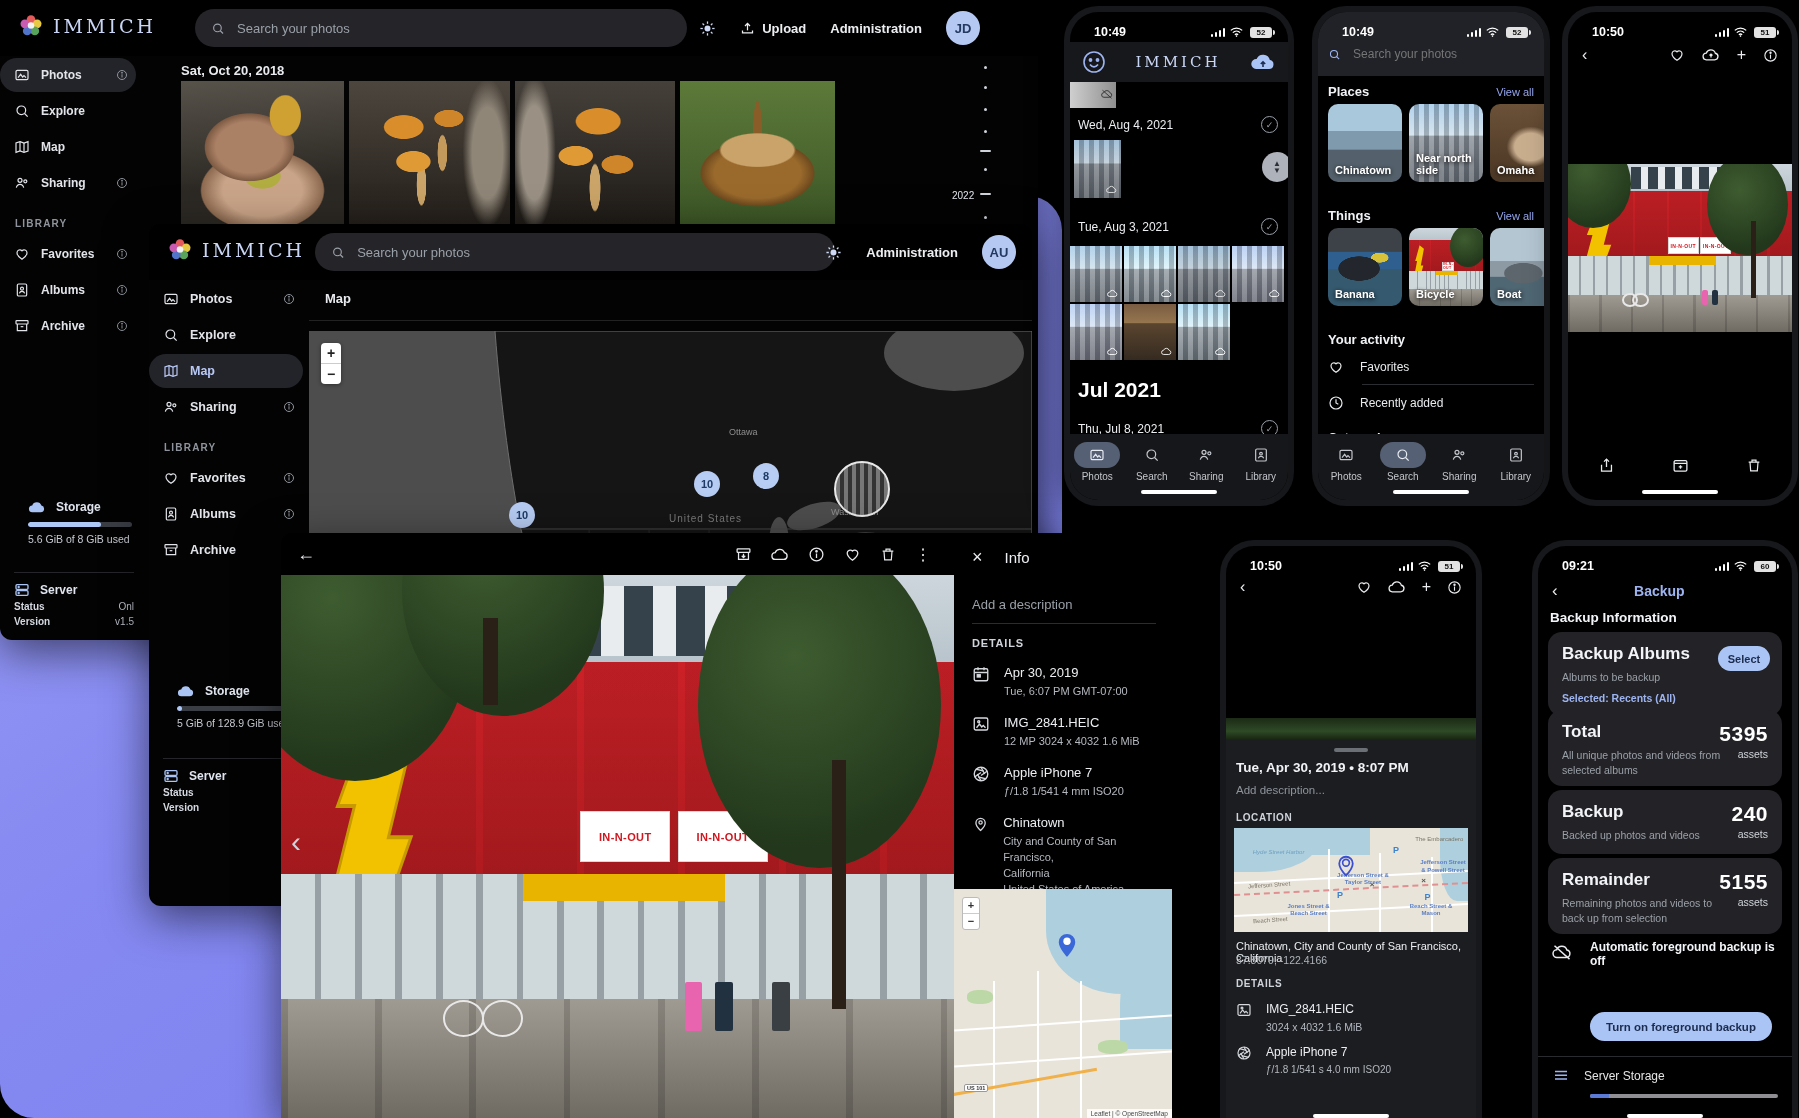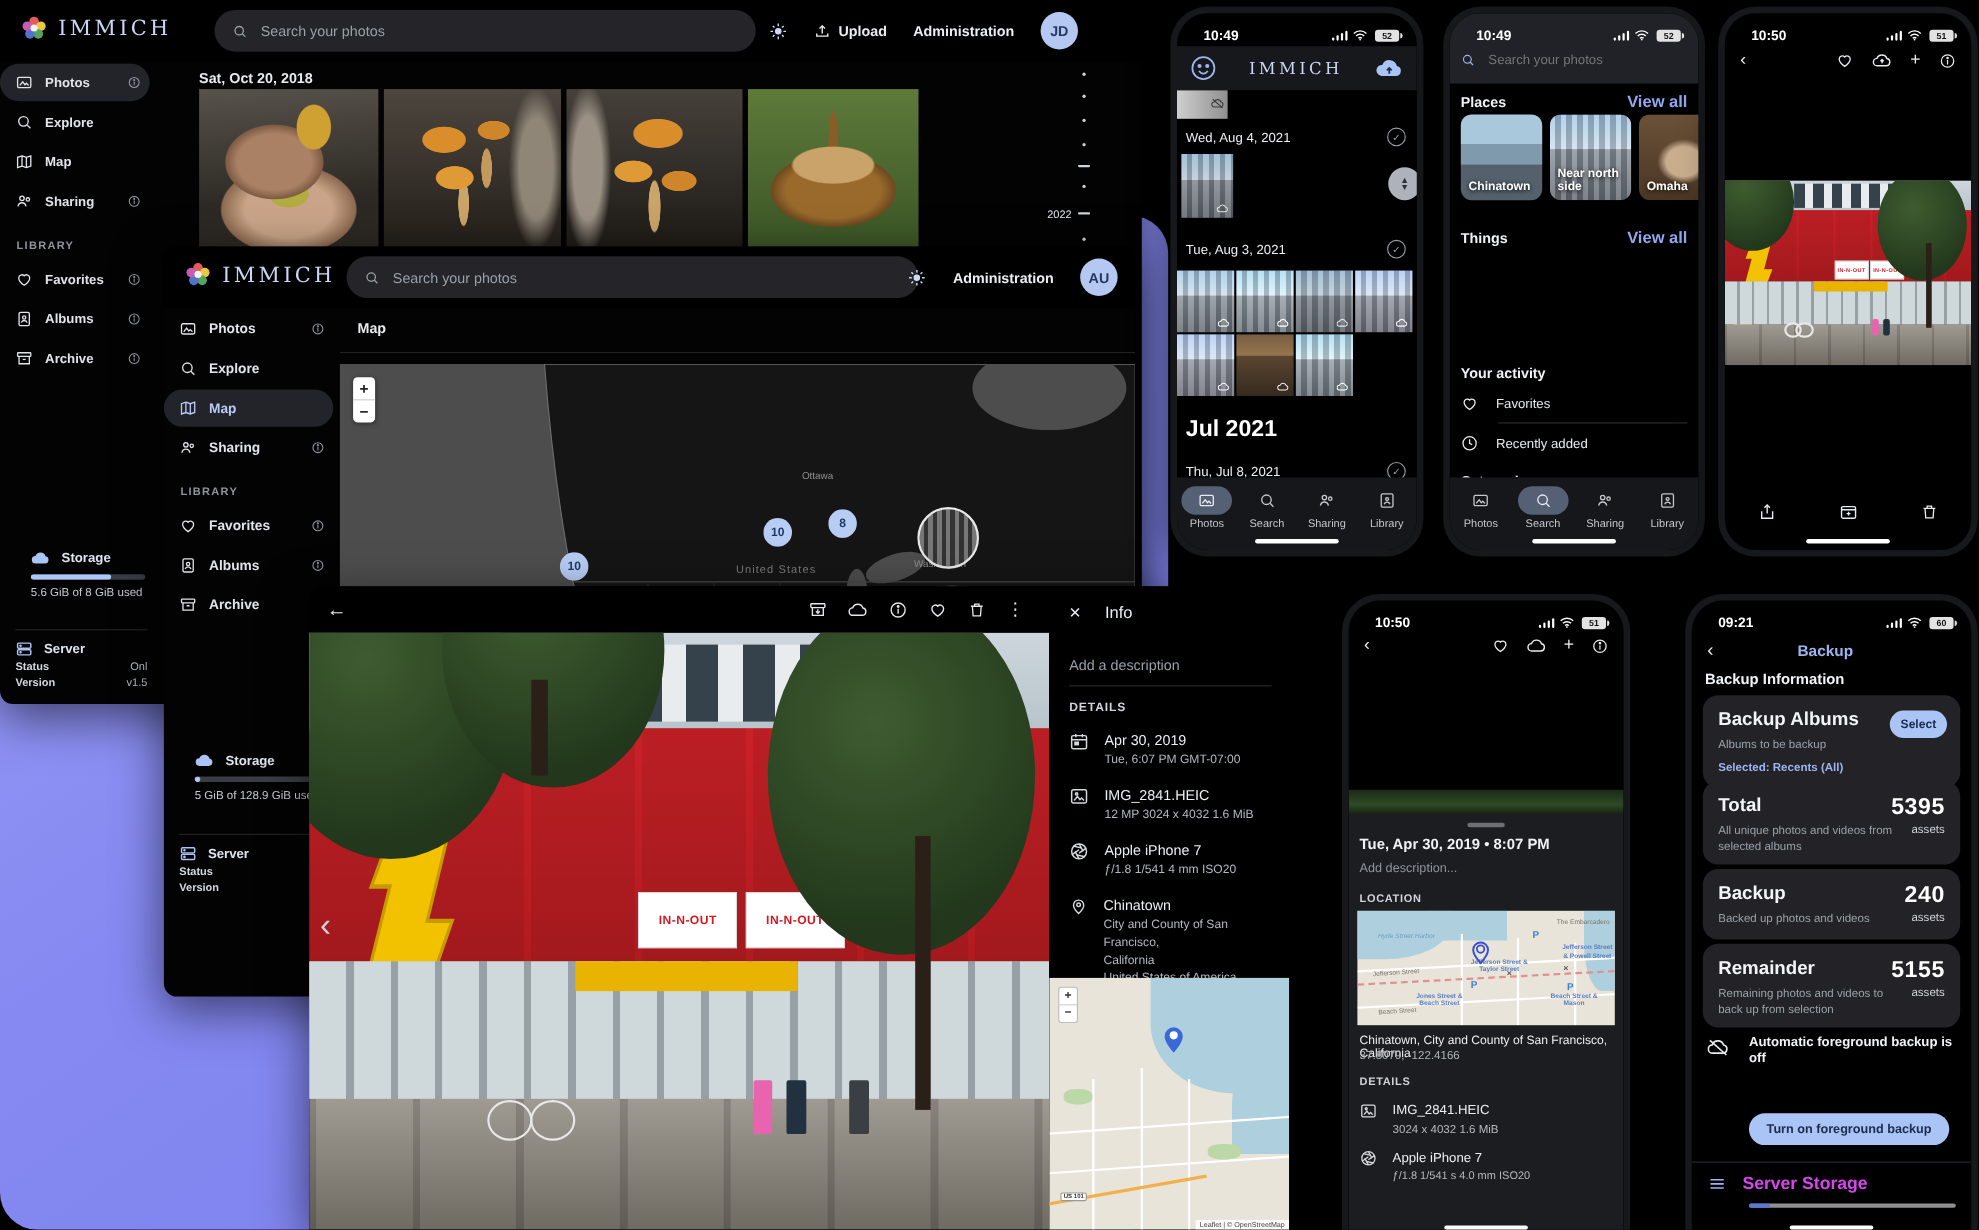--- a/index.html
+++ b/index.html
@@ -190,21 +190,21 @@
       linear-gradient(180deg,#a4c9e8 0%,#cfe0ec 40%,#8d949c 41%,#666c74 100%)}
   .cv2{filter:hue-rotate(-10deg) brightness(1.06)}
   .cv3{filter:brightness(.92)}
   .cv4{filter:hue-rotate(12deg) brightness(1.02)}
   .crest{background:linear-gradient(180deg,#7a5c42 0%,#96764f 34%,#5a452f 35%,#352a20 100%)}
 
   .pcard{position:relative;width:74px;height:78px;border-radius:10px;overflow:hidden;flex:0 0 auto}
   .pcard>span{position:absolute;left:7px;bottom:6px;font-size:11px;font-weight:700;color:#fff;
               text-shadow:0 1px 4px rgba(0,0,0,.95);z-index:3}
   .sect{font-size:13px;font-weight:700;color:#f0f2f5}
-  .viewall{font-size:15px;font-weight:700;color:#95a7ef}
+  .viewall{font-size:11px;font-weight:400;color:#95a7ef}
   .actrow{display:flex;align-items:center;gap:16px;color:#e8eaed;font-size:12px;height:34px}
 
   .bcard{background:#232327;border-radius:14px;padding:12px 14px;position:relative;margin:0 10px 10px}
   .bcard .btit{font-size:17px;font-weight:700;color:#f2f4f7}
   .bcard .bsub{font-size:10.5px;color:#9aa0a8;margin-top:6px;line-height:1.45;max-width:160px}
   .bnum{position:absolute;right:14px;top:12px;text-align:right}
   .bnum b{font-size:21px;font-weight:800;color:#fff;letter-spacing:.5px}
   .bnum span{display:block;font-size:10.5px;color:#cfd3da;margin-top:2px}
   .pillbtn{background:#aac4f5;color:#1c2c4e;font-weight:700;border:none;border-radius:16px;
            display:inline-flex;align-items:center;justify-content:center}
@@ -938,20 +938,43 @@
         </div>
       <div class="pcard" style="background:radial-gradient(40px 34px at 55% 55%,#c9ae8e 40%,transparent 60%),linear-gradient(180deg,#6b5138,#4a3624)">
           <span>Omaha</span>
         </div>
     </div>
 
     <div class="row" style="position:absolute;top:196px;left:10px;right:10px;justify-content:space-between">
       <span class="sect">Things</span>
       <span class="viewall">View all</span>
     </div>
+    <div style="position:absolute;top:216px;left:10px;right:0;display:flex;gap:7px">
+      <div class="pcard" style="background:radial-gradient(34px 20px at 42% 52%,#23262c 60%,transparent 62%),radial-gradient(14px 8px at 70% 38%,#d8c23a 60%,transparent 64%),linear-gradient(180deg,#3c4248 0% 30%,#2e5f8e 31% 52%,#35596e 53% 100%)">
+          <span>Banana</span>
+        </div>
+      <div class="pcard">
+        <div class="scene" style="position:absolute;inset:0;--sfs:3.5px">
+          <div class="sky"></div>
+            <div class="red"></div>
+          <svg class="arrow" viewBox="0 0 100 100" preserveAspectRatio="none">
+              <polygon points="4,98 26,34 20,34 34,6 48,12 38,42 46,42 18,100" fill="#f2c200"></polygon>
+            </svg>
+          <div class="sign" style="left:44.5%;width:14%">IN-N-OUT</div>
+          <div class="store"></div>
+            <div class="awn"></div>
+            <div class="walk"></div>
+          <div class="treeblob" style="right:-4%;top:-4%;width:48%;height:54%"></div>
+        </div>
+        <span>Bicycle</span>
+      </div>
+      <div class="pcard" style="background:radial-gradient(30px 16px at 45% 58%,#5d666d 62%,transparent 66%),linear-gradient(180deg,#b4c6d2 0% 42%,#8d9aa4 43% 62%,#4f6673 63% 100%)">
+          <span>Boat</span>
+        </div>
+    </div>
 
     <div class="sect" style="position:absolute;top:320px;left:10px">Your activity</div>
     <div class="actrow" style="position:absolute;top:338px;left:10px;right:10px">
       <svg width="16" height="16" viewBox="0 0 24 24" fill="none" stroke="#e8eaed" stroke-width="1.8">
           <path d="M12 20s-7.5-5-7.5-10a4.3 4.3 0 0 1 7.5-2.8A4.3 4.3 0 0 1 19.5 10c0 5-7.5 10-7.5 10z"></path>
         </svg>
       <span>Favorites</span>
     </div>
     <div style="position:absolute;top:372px;left:44px;right:10px;border-top:1px solid #2c2d31"></div>
     <div class="actrow" style="position:absolute;top:374px;left:10px;right:10px">
@@ -1256,20 +1279,20 @@
     <div style="position:absolute;top:394px;left:52px;right:10px;font-size:12px;font-weight:700;color:#f2f4f7">Automatic foreground backup is off</div>
     <button class="pillbtn" style="position:absolute;top:466px;left:52px;height:29px;padding:0 16px;font-size:11.5px">Turn on foreground backup</button>
 
     <div style="position:absolute;top:510px;left:0;right:0;border-top:1px solid #2a2b2f"></div>
     <div class="row" style="position:absolute;top:522px;left:14px;right:14px;gap:14px">
       <svg width="18" height="16" viewBox="0 0 24 20" fill="none" stroke="#9db4f0" stroke-width="2">
           <line x1="4" y1="4" x2="20" y2="4"></line>
           <line x1="4" y1="9" x2="20" y2="9"></line>
           <line x1="4" y1="14" x2="20" y2="14"></line>
         </svg>
-      <span style="font-size:16px;font-weight:700;color:#d946ef">Server Storage</span>
+      <span style="font-size:12px;font-weight:400;color:#e5e5e5">Server Storage</span>
     </div>
     <div style="position:absolute;top:548px;left:52px;right:14px;height:4px;border-radius:2px;background:#8e8e93;overflow:hidden">
       <i style="display:block;height:100%;width:10%;background:#5b79d6"></i>
     </div>
     <div class="homebar"></div>
   </div>
 </div>
 
 </body></html>

